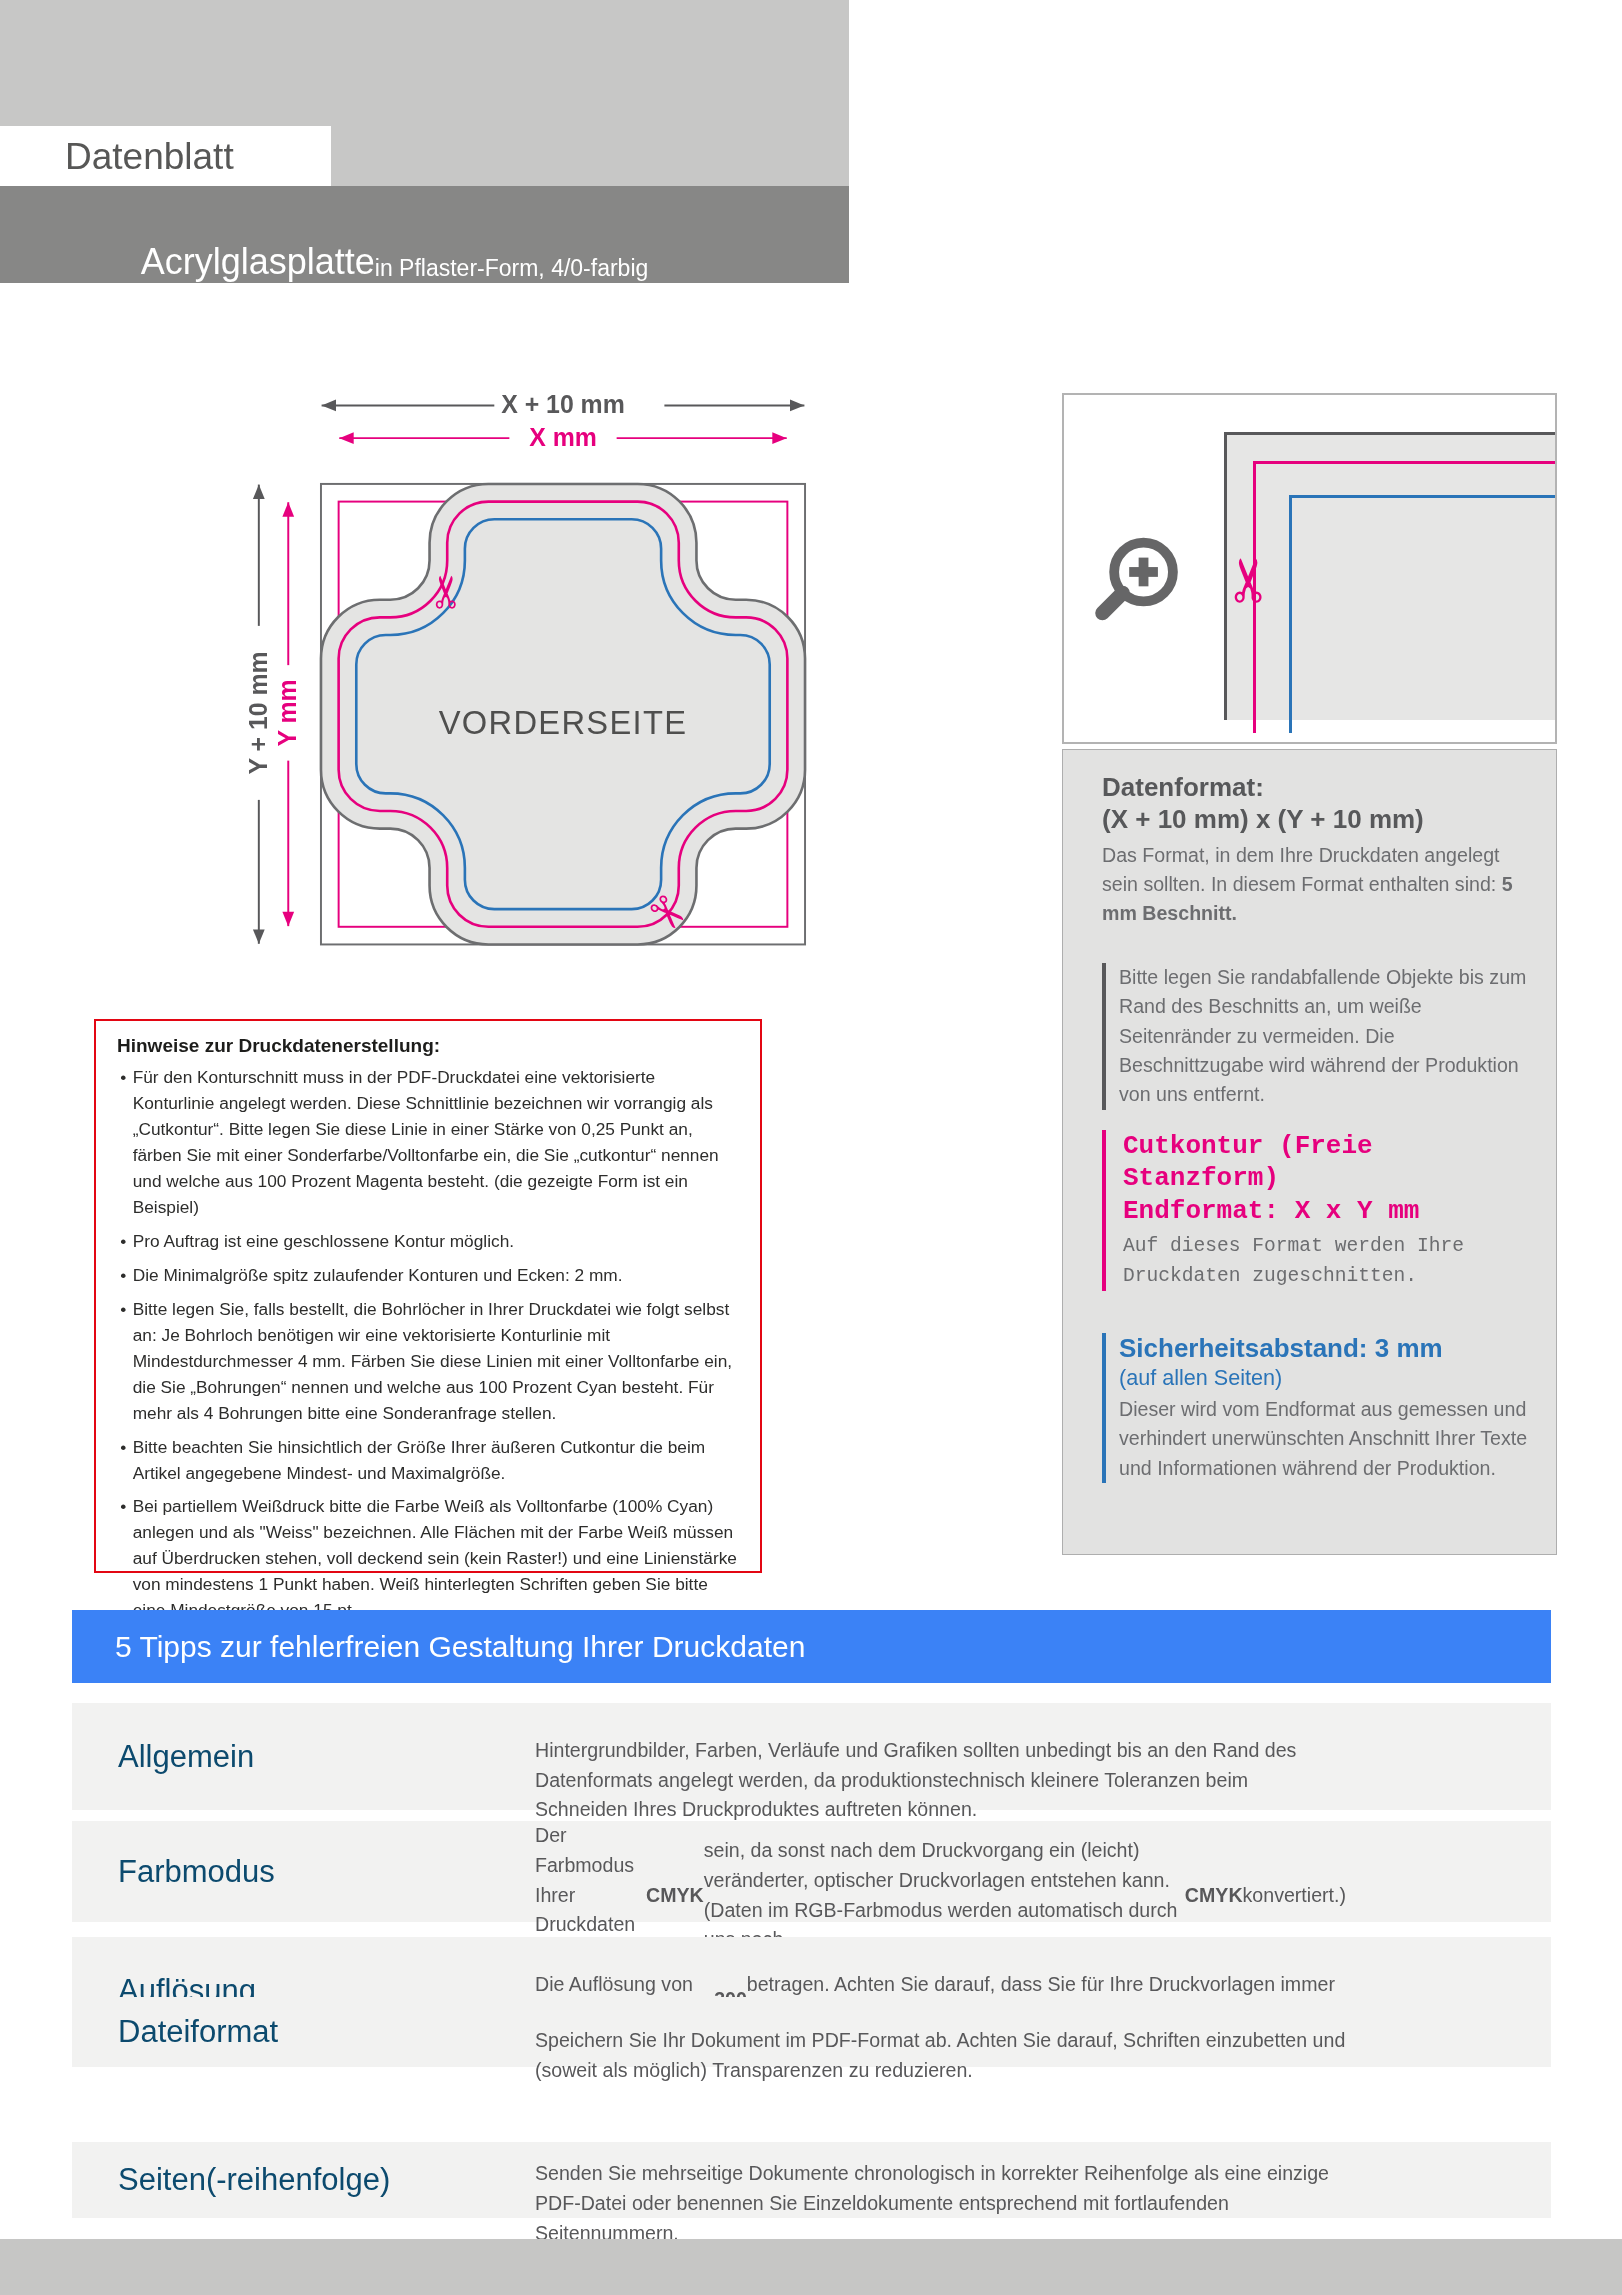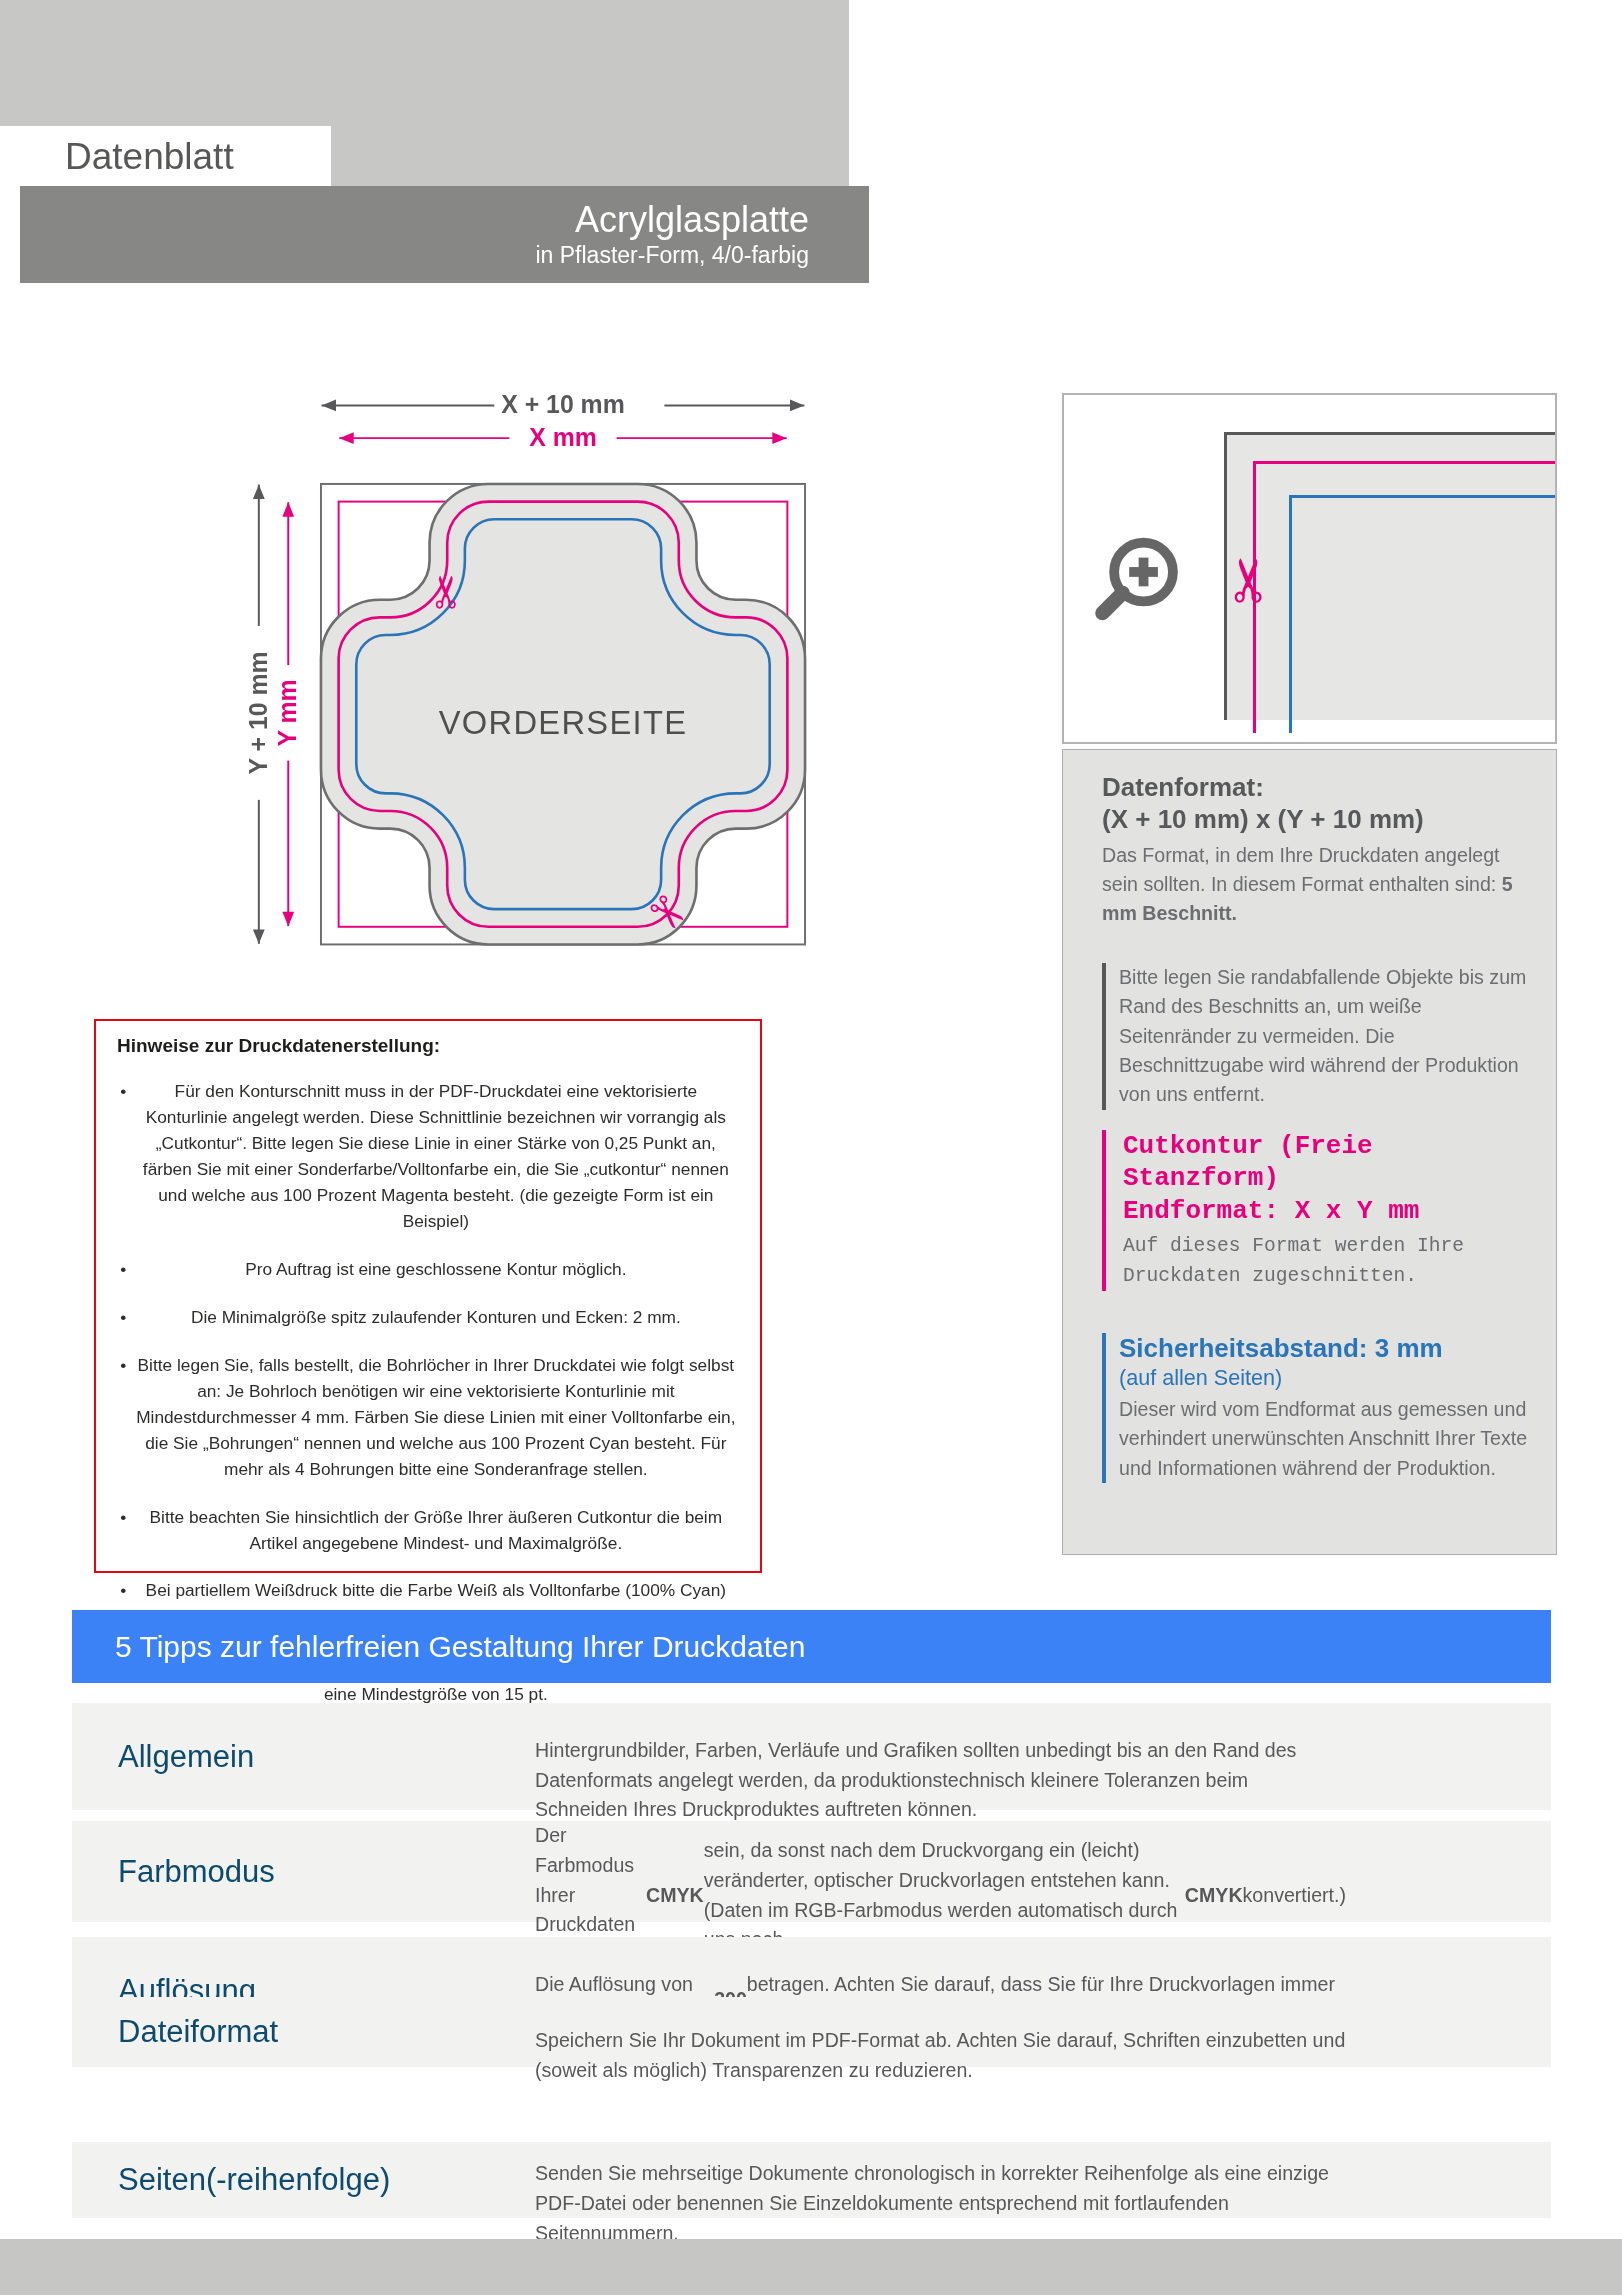--- a/index.html
+++ b/index.html
@@ -11,22 +11,22 @@
   }
   .abs{position:absolute;}
   .b{font-weight:bold;}
 
   
   .header-bg{left:0;top:0;width:849px;height:186px;background:#c7c7c6;}
   .header-titlebox{left:0;top:126px;width:331px;height:61px;background:#ffffff;
     display:flex;align-items:center;padding-left:65px;box-sizing:border-box;
     font-size:37px;color:#575756;}
   .header-band{left:0;top:186px;width:849px;height:97px;background:#878786;
-    display:flex;flex-direction:column;align-items:flex-end;justify-content:center;
-    padding-right:60px;box-sizing:border-box;color:#ffffff;margin-left:20px;}
+    display:flex;flex-direction:row;align-items:flex-end;justify-content:center;
+    padding-right:60px;box-sizing:border-box;color:#ffffff;}
   .band-title{font-size:36px;line-height:42px;}
   .band-sub{font-size:23px;line-height:29px;}
 
   
   .diagram{left:216px;top:376px;width:694px;height:592px;}
 
   
   .zoom-box{left:1062px;top:393px;width:495px;height:351px;background:#ffffff;
     border:2px solid #b3b3b3;box-sizing:border-box;overflow:hidden;}
   .magnifier{left:26px;top:128px;width:111px;height:111px;}
@@ -50,21 +50,21 @@
   .ip-cut{margin-top:20px;border-left:4.6px solid #e6007e;padding-left:17px;font-family:Liberation Mono, monospace;}
   .ip-cut-h{font-size:26px;font-weight:bold;color:#e6007e;line-height:1.25;}
   .ip-safe{margin-top:42px;border-left:4.6px solid #2a74b8;padding-left:13px;}
   .ip-safe-h{font-size:26px;font-weight:bold;color:#2a74b8;line-height:1.2;}
   .ip-safe-sub{font-size:21.6px;color:#2a74b8;line-height:1.3;}
 
   
   .hinweise{left:94px;top:1019px;width:668px;height:554px;background:#ffffff;
     border:2.6px solid #e30613;box-sizing:border-box;padding:14.4px 21px;color:#2d2d2c;}
   .h-title{font-size:19px;font-weight:bold;color:#1d1d1b;margin-bottom:7.9px;}
-  .h-b{font-size:17.3px;line-height:1.5;margin-top:22px;padding-left:15.7px;position:relative;text-align:center;}
+  .h-b{font-size:17.3px;line-height:1.5;margin-top:8px;padding-left:15.7px;position:relative;}
   .h-b::before{content:"\2022";position:absolute;left:3.3px;top:0;}
 
   
   .tipps-band{left:72px;top:1610px;width:1479px;height:73px;background:#3b82f6;
     display:flex;align-items:center;padding-left:43px;box-sizing:border-box;
     color:#ffffff;font-size:30px;}
   .tip-row{left:72px;width:1479px;background:#f2f2f1;}
   .row-label{position:absolute;left:46px;top:0;bottom:0;display:flex;align-items:center;
     font-size:31px;color:#0c4a6e;}
   .row-body{position:absolute;left:463px;top:0;bottom:0;width:811px;display:flex;

